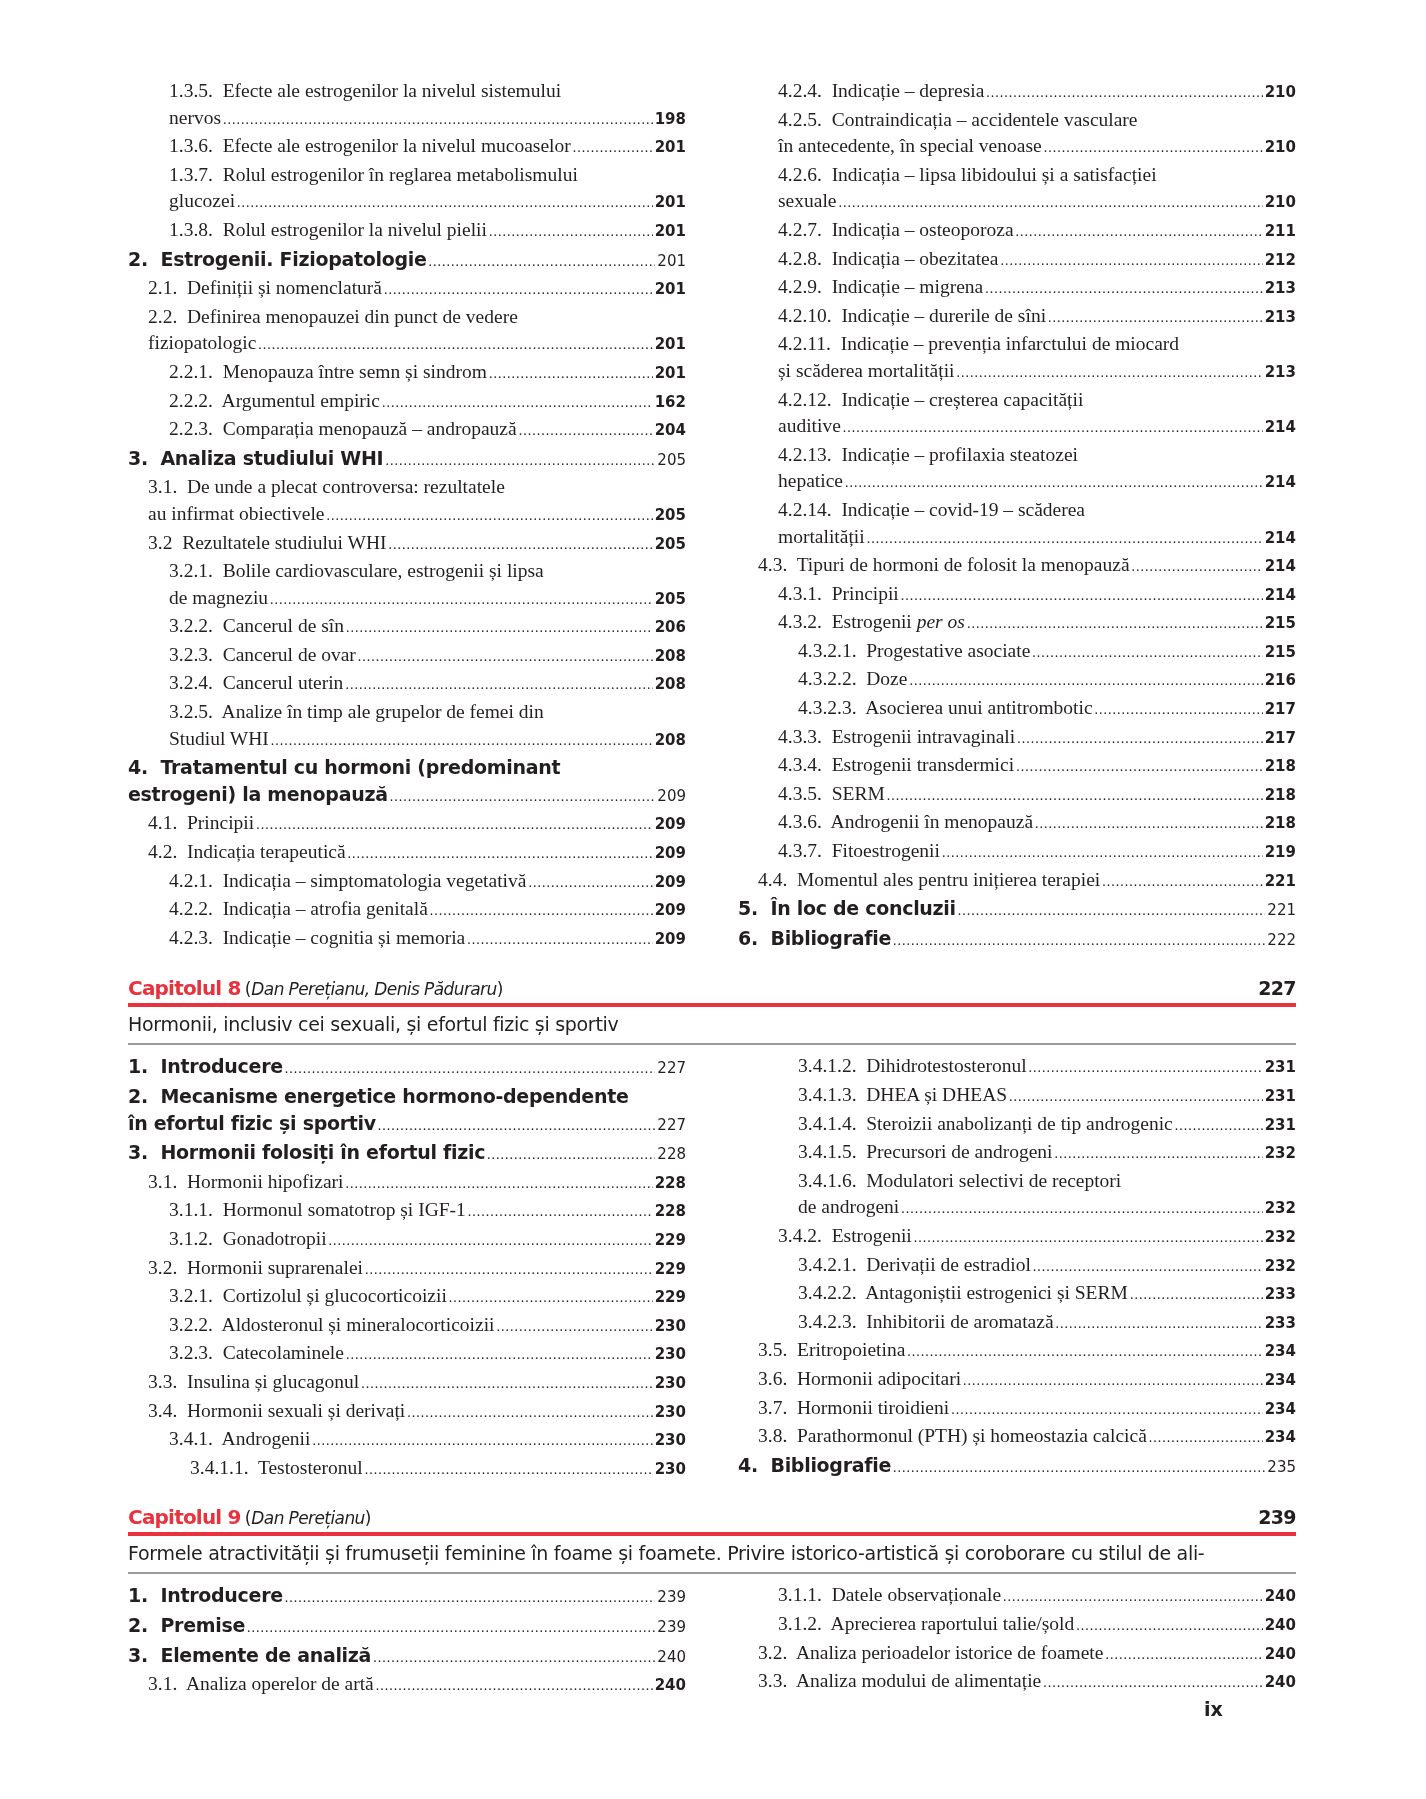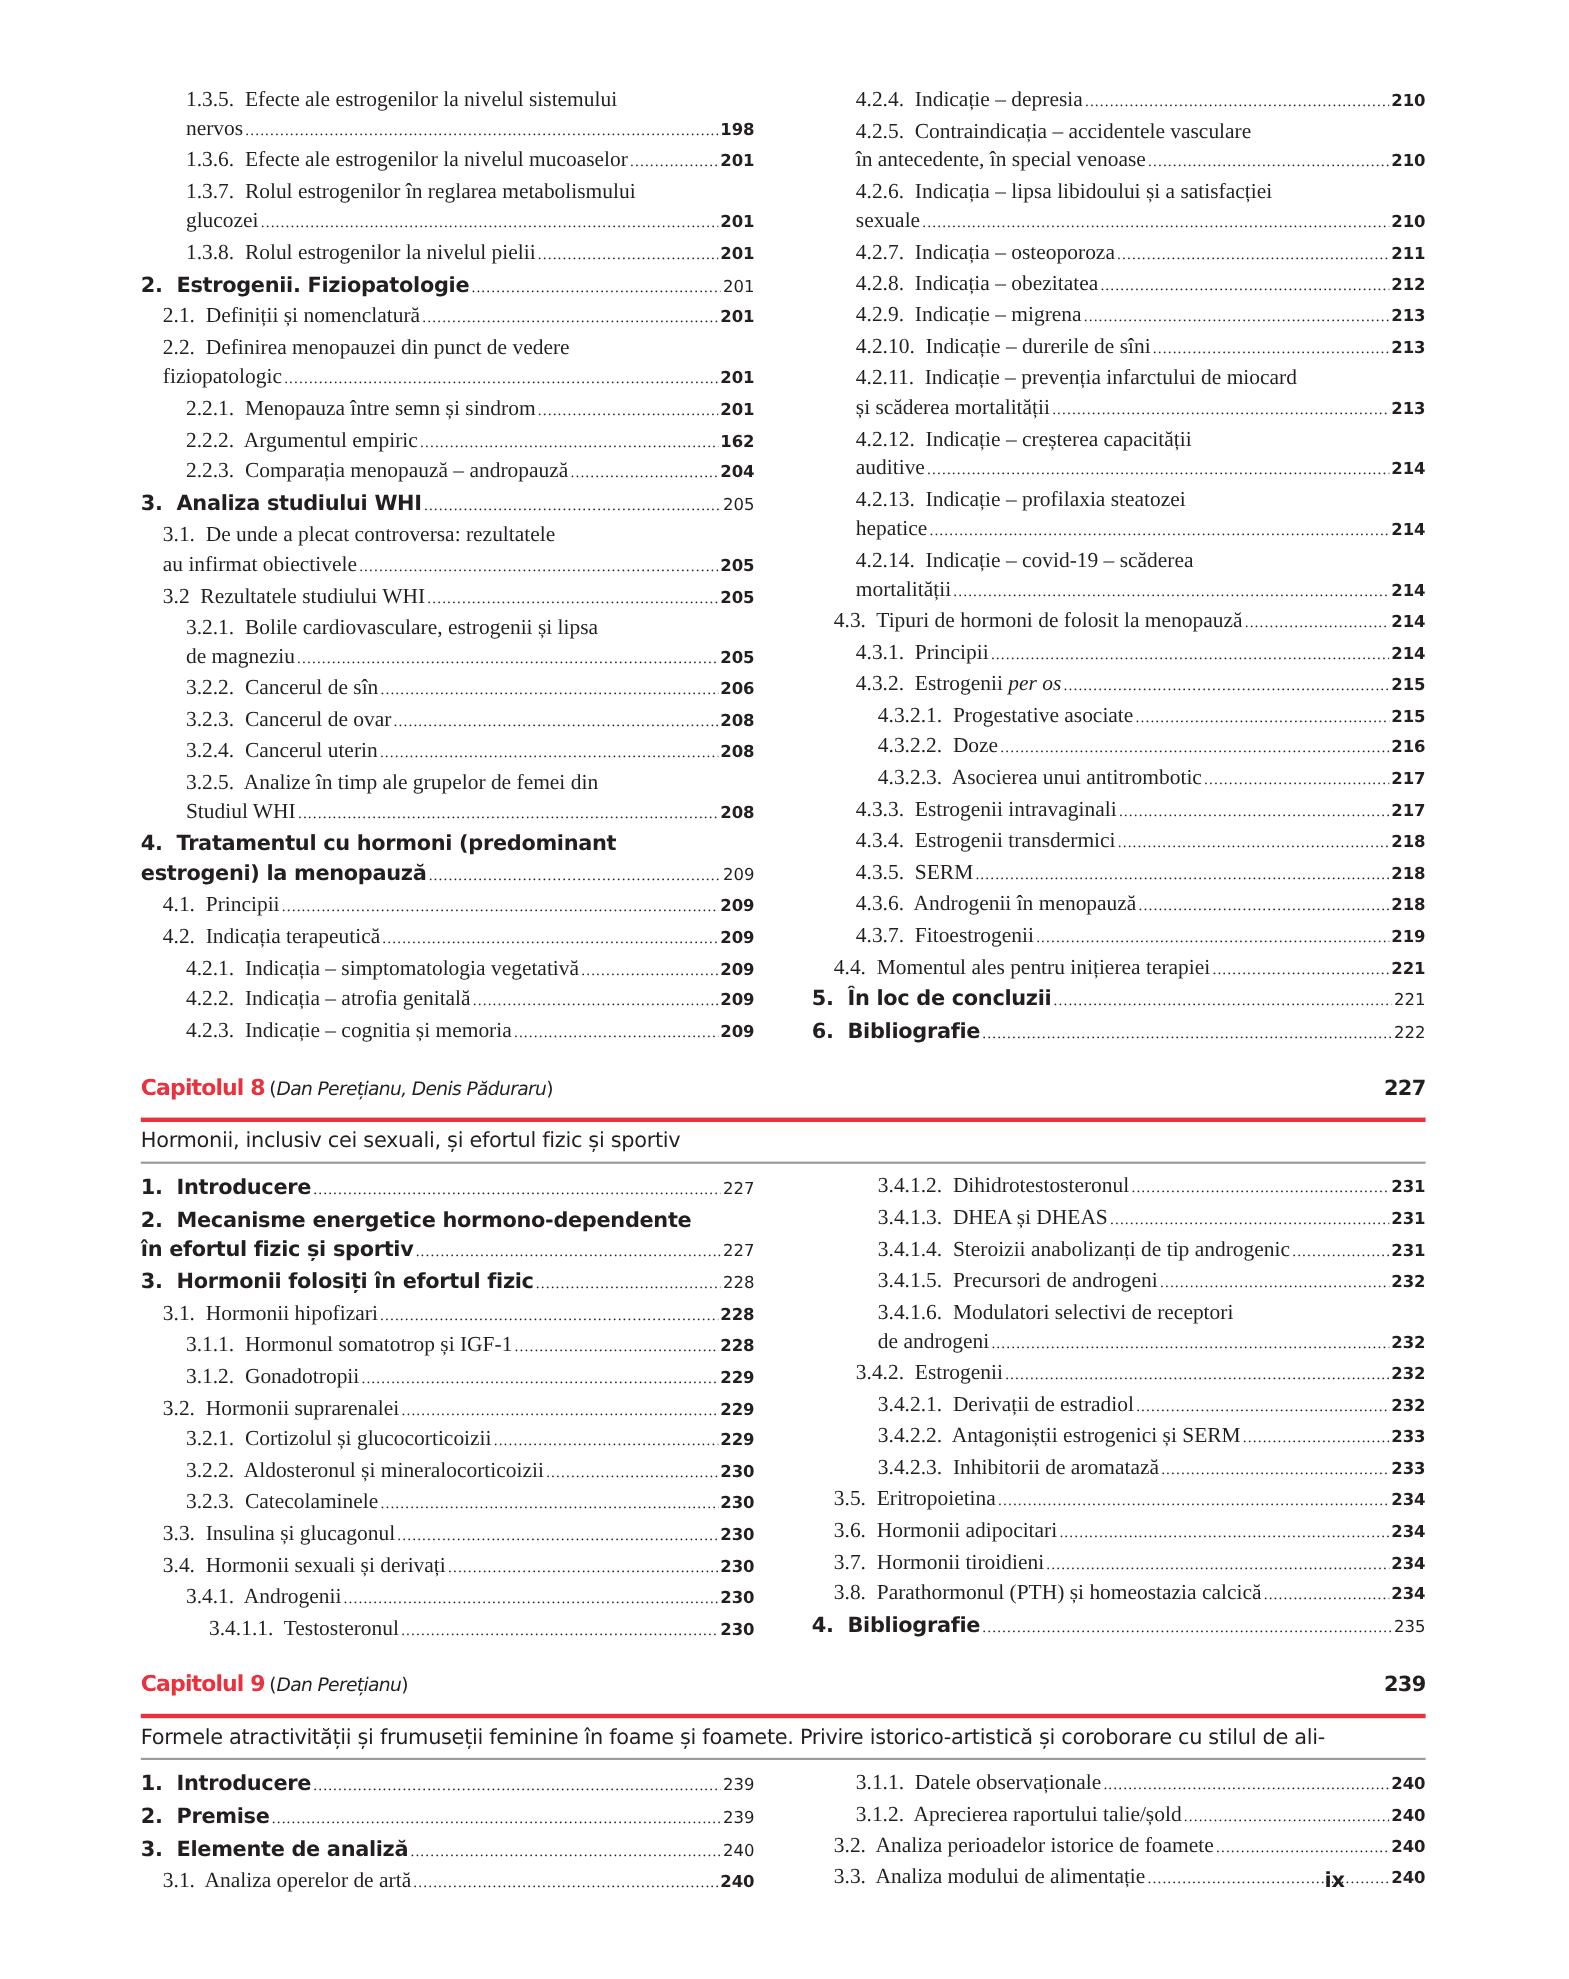--- a/index.html
+++ b/index.html
@@ -16,21 +16,21 @@
   .lvl0 { padding-left: 0; justify-content: flex-end; }
   .lvl1 { padding-left: 20px; }
   .lvl2 { padding-left: 41px; }
   .lvl3 { padding-left: 62px; }
   .r-lvl1 { padding-left: 20px; }
   .r-lvl2 { padding-left: 40px; }
   .r-lvl3 { padding-left: 60px; }
   .major .t, .major.cont { font-family: "DejaVu Sans", sans-serif; font-size: 19px; font-weight: bold; letter-spacing: -0.3px; }
   .major .pg { font-weight: normal; }
   .chapter { margin-top: 22px; }
-  .ch-head { display: flex; justify-content: space-between; align-items: baseline; padding-bottom: 16px; border-bottom: 4px solid #e8323d; }
+  .ch-head { display: flex; justify-content: space-between; align-items: baseline; padding-bottom: 3px; border-bottom: 4px solid #e8323d; }
   .ch-name { font-family: "DejaVu Sans", sans-serif; font-size: 20px; color: #e8323d; font-weight: bold; letter-spacing: -0.8px; }
   .ch-auth { font-family: "DejaVu Sans", sans-serif; font-size: 17px; font-style: italic; letter-spacing: -0.6px; }
   .ch-paren { font-family: "DejaVu Sans", sans-serif; font-size: 17px; }
   .ch-page { font-family: "DejaVu Sans", sans-serif; font-size: 19px; font-weight: bold; letter-spacing: -0.6px; }
   .ch-sub { font-family: "DejaVu Sans", sans-serif; font-size: 19px; line-height: 26px; padding: 4px 0 6px 0; border-bottom: 2px solid #9b9b9b; letter-spacing: -0.3px; }
   .ch-sub .wrap { display: block; padding-left: 12px; }
   .ch-body { margin-top: 8px; }
   .folio { position: absolute; left: 1204px; top: 1698px; font-family: "DejaVu Sans", sans-serif; font-weight: bold; font-size: 19px; }
   em { font-style: italic; }
 </style>

